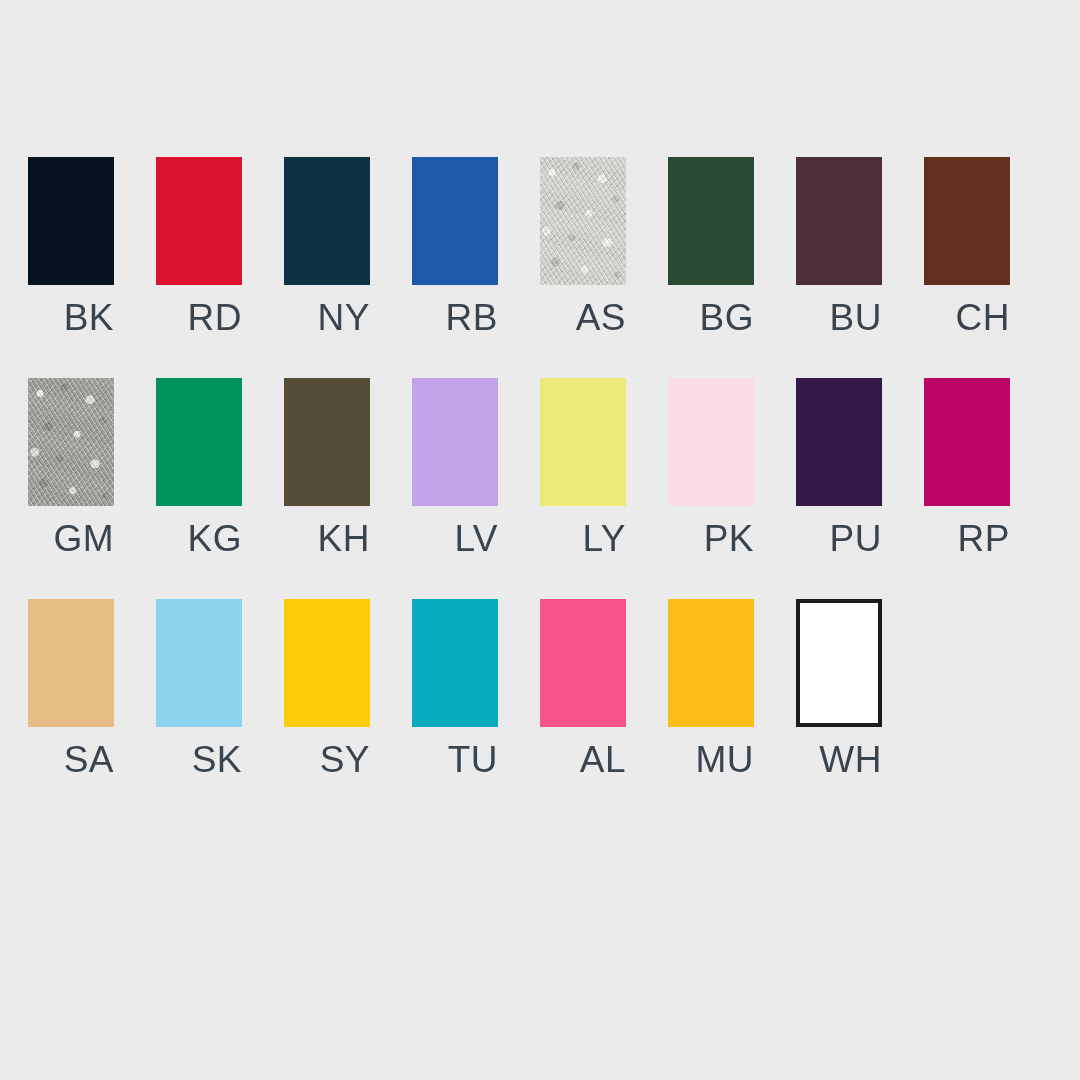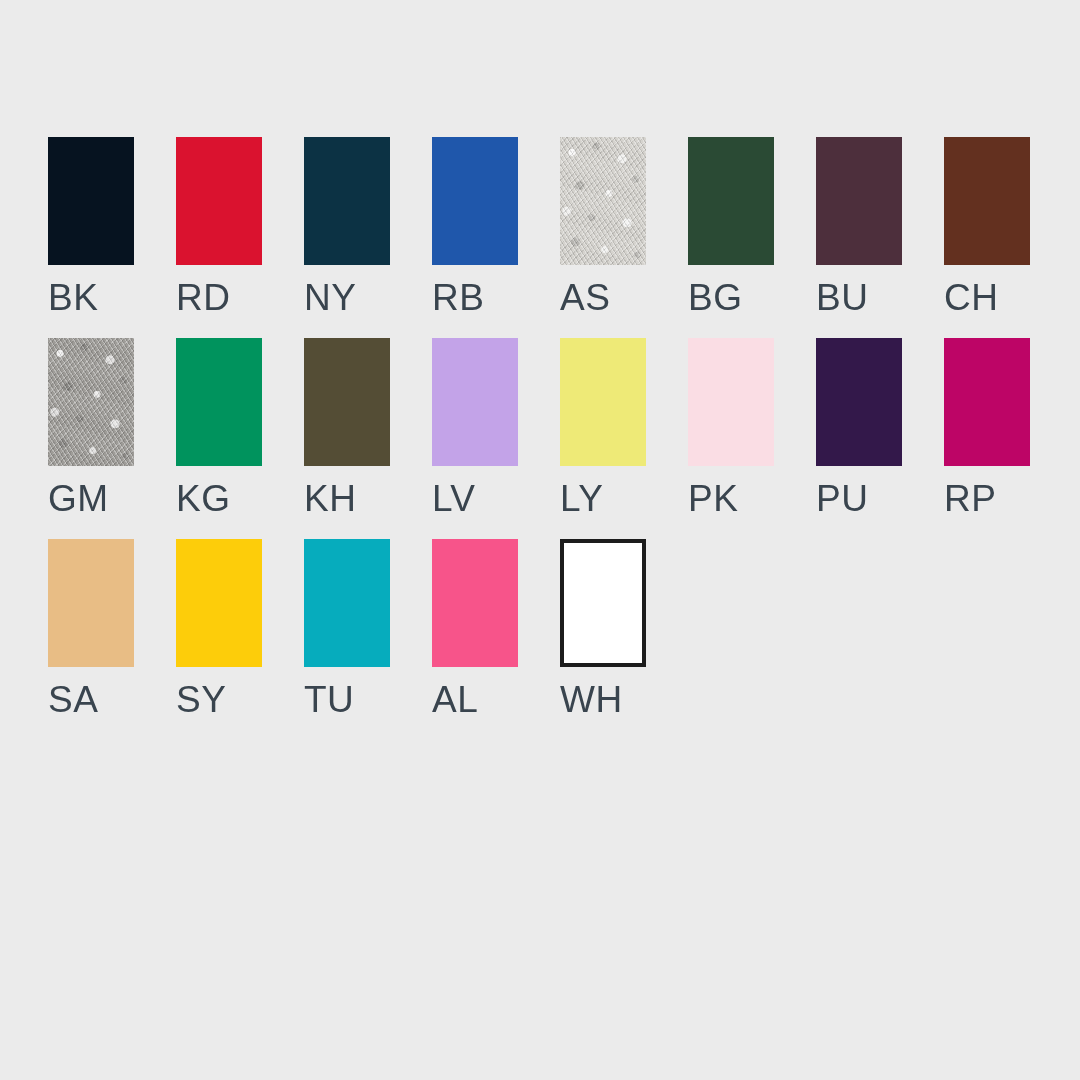--- a/index.html
+++ b/index.html
@@ -23,21 +23,22 @@
     display: grid;
     grid-template-columns: repeat(8, 86px);
     column-gap: 42px;
     row-gap: 22px;
   }
 
   .swatch-cell {
     width: 66px;
     display: flex;
     flex-direction: column;
-    align-items: flex-start;
+    align-items: flex-end;
+    margin-top: 20px;
   }
 
   .swatch-chip {
     position: relative;
     width: 86px;
     height: 128px;
     box-sizing: border-box;
     overflow: hidden;
   }
 
@@ -151,28 +152,36 @@
     </div>
     <div class="swatch-cell">
       <div class="swatch-chip" style="background: rgb(189, 5, 102);"></div>
       <div class="swatch-label">RP</div>
     </div>
     <div class="swatch-cell">
       <div class="swatch-chip" style="background: rgb(232, 189, 133);"></div>
       <div class="swatch-label">SA</div>
     </div>
     <div class="swatch-cell">
+      <div class="swatch-chip" style="background: rgb(139, 211, 239);"></div>
+      <div class="swatch-label">SK</div>
+    </div>
+    <div class="swatch-cell">
       <div class="swatch-chip" style="background: rgb(253, 205, 10);"></div>
       <div class="swatch-label">SY</div>
     </div>
     <div class="swatch-cell">
       <div class="swatch-chip" style="background: rgb(6, 172, 189);"></div>
       <div class="swatch-label">TU</div>
     </div>
     <div class="swatch-cell">
       <div class="swatch-chip" style="background: rgb(247, 84, 138);"></div>
       <div class="swatch-label">AL</div>
     </div>
     <div class="swatch-cell">
+      <div class="swatch-chip" style="background: rgb(251, 190, 25);"></div>
+      <div class="swatch-label">MU</div>
+    </div>
+    <div class="swatch-cell">
       <div class="swatch-chip" style="background: rgb(255, 255, 255); border: 4px solid rgb(28, 28, 28);"></div>
       <div class="swatch-label">WH</div>
     </div>
   </div>
 
 </body></html>

